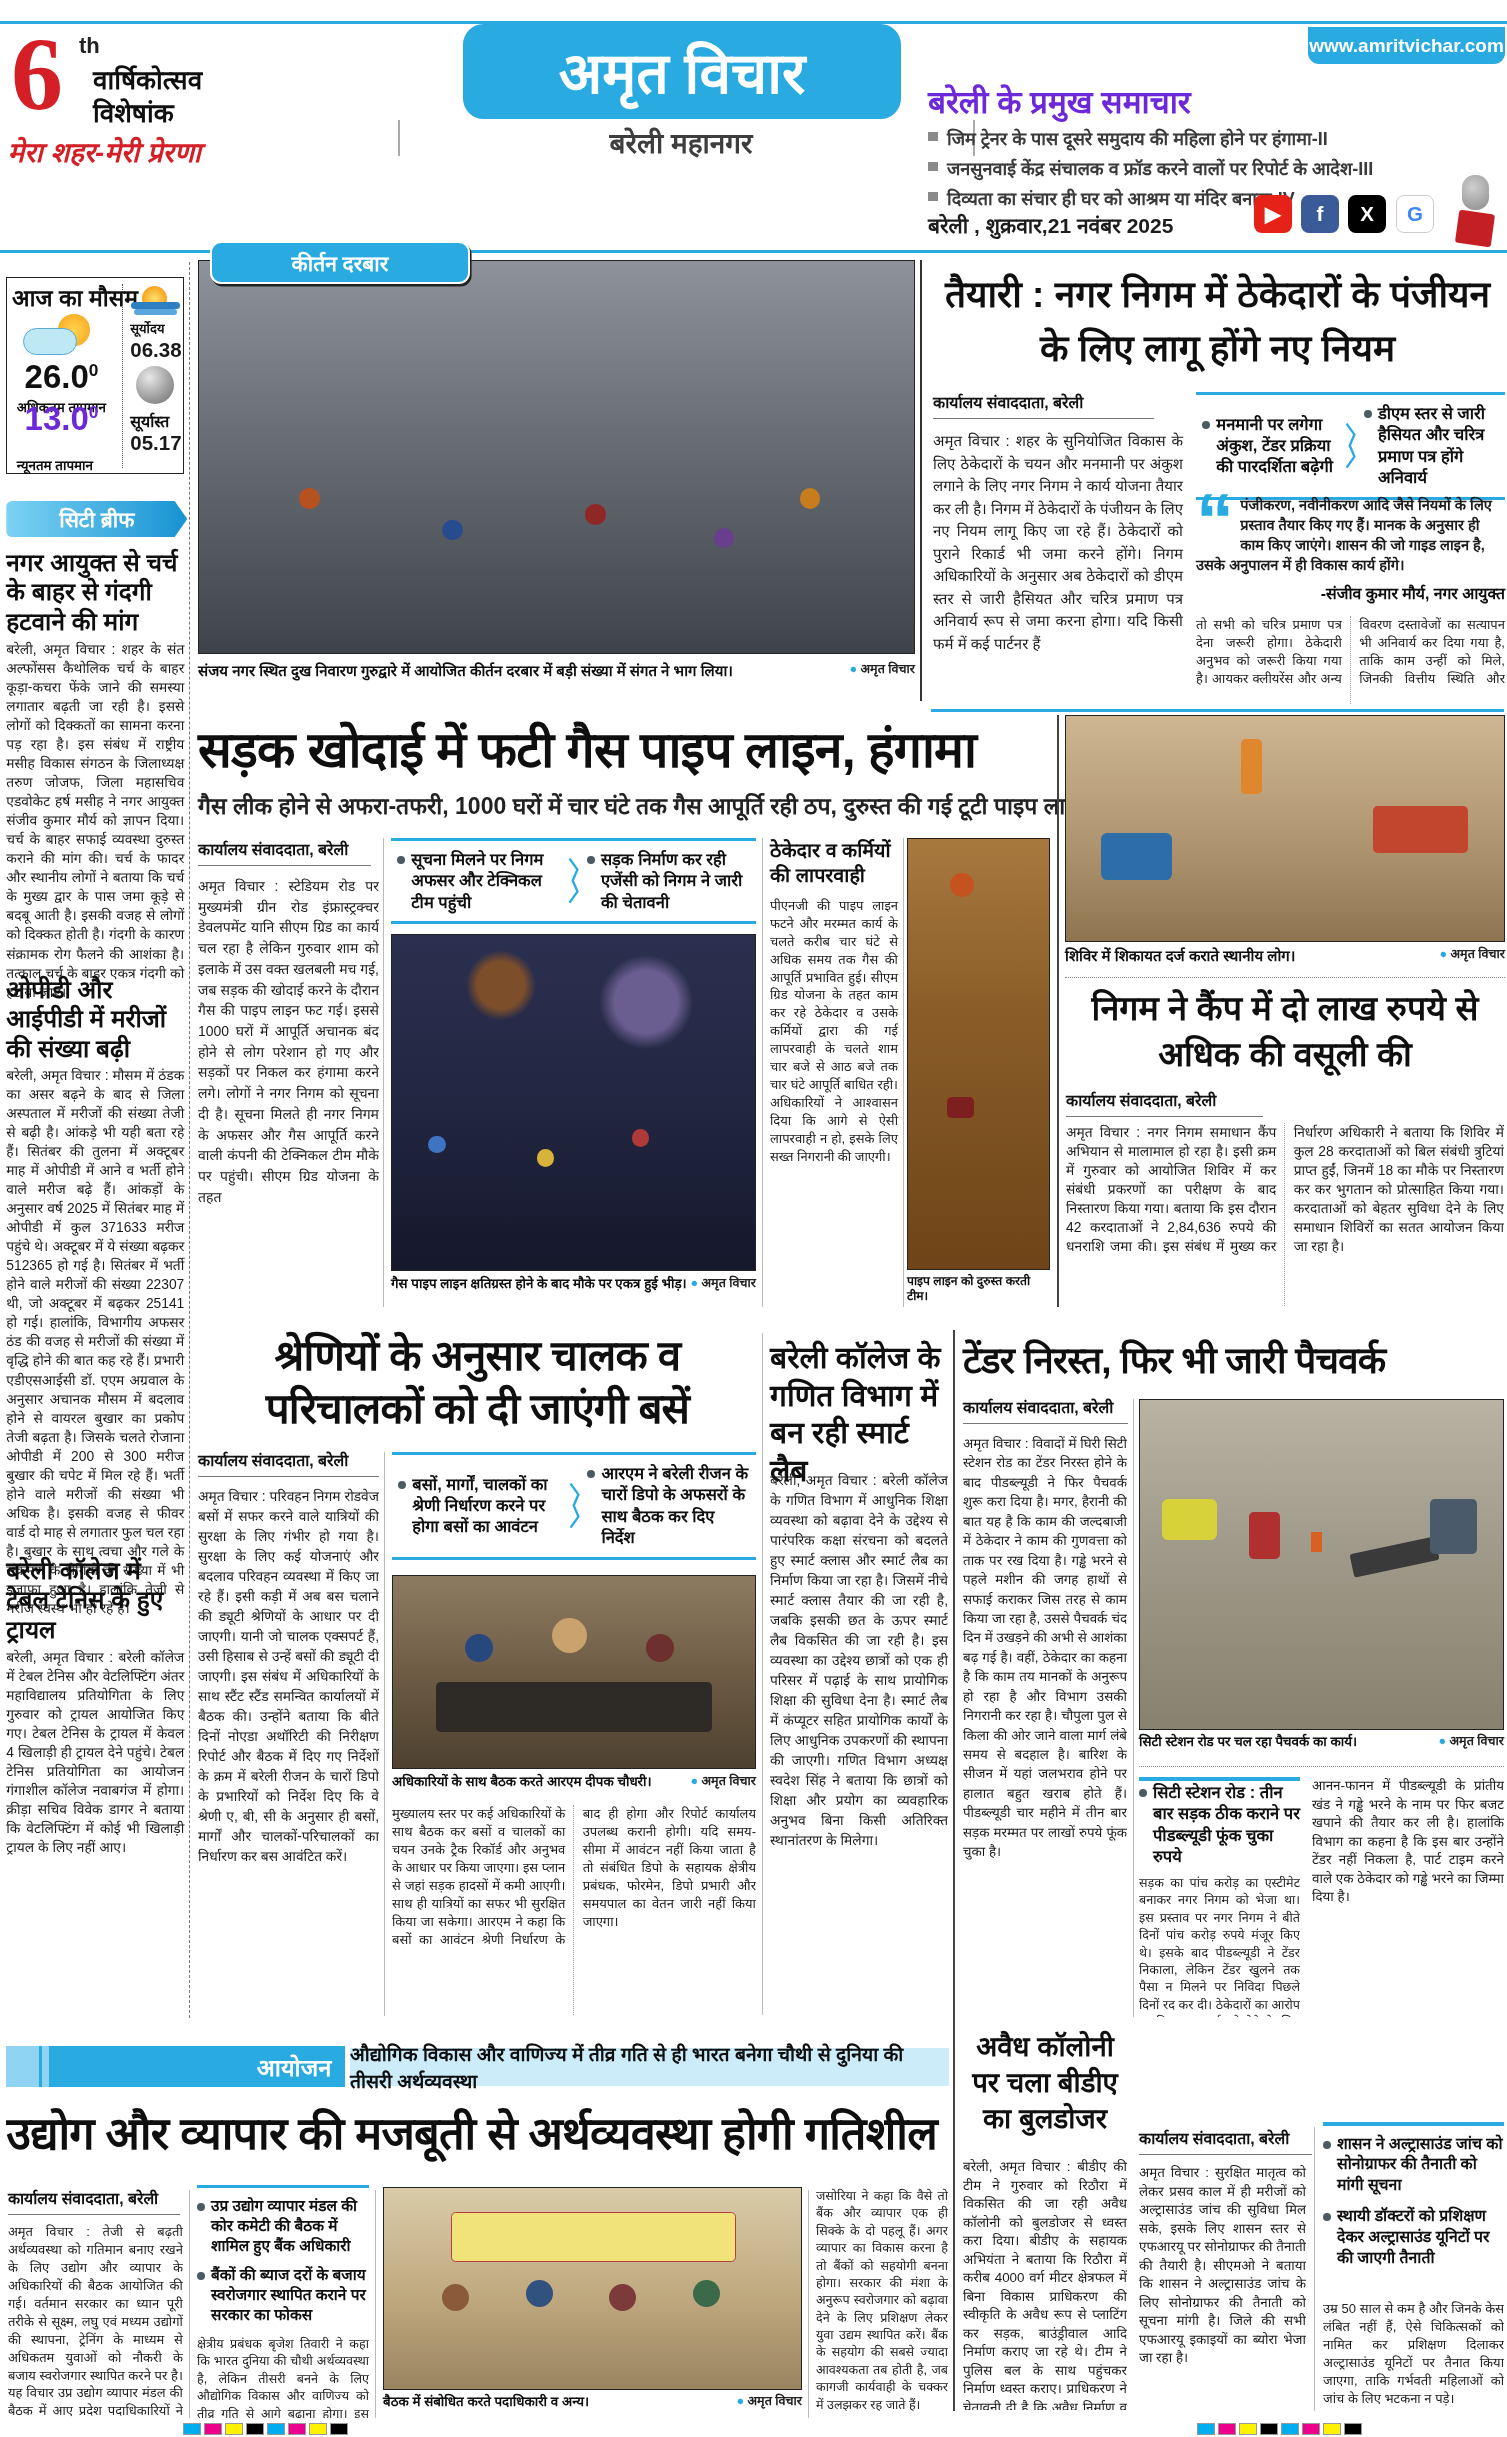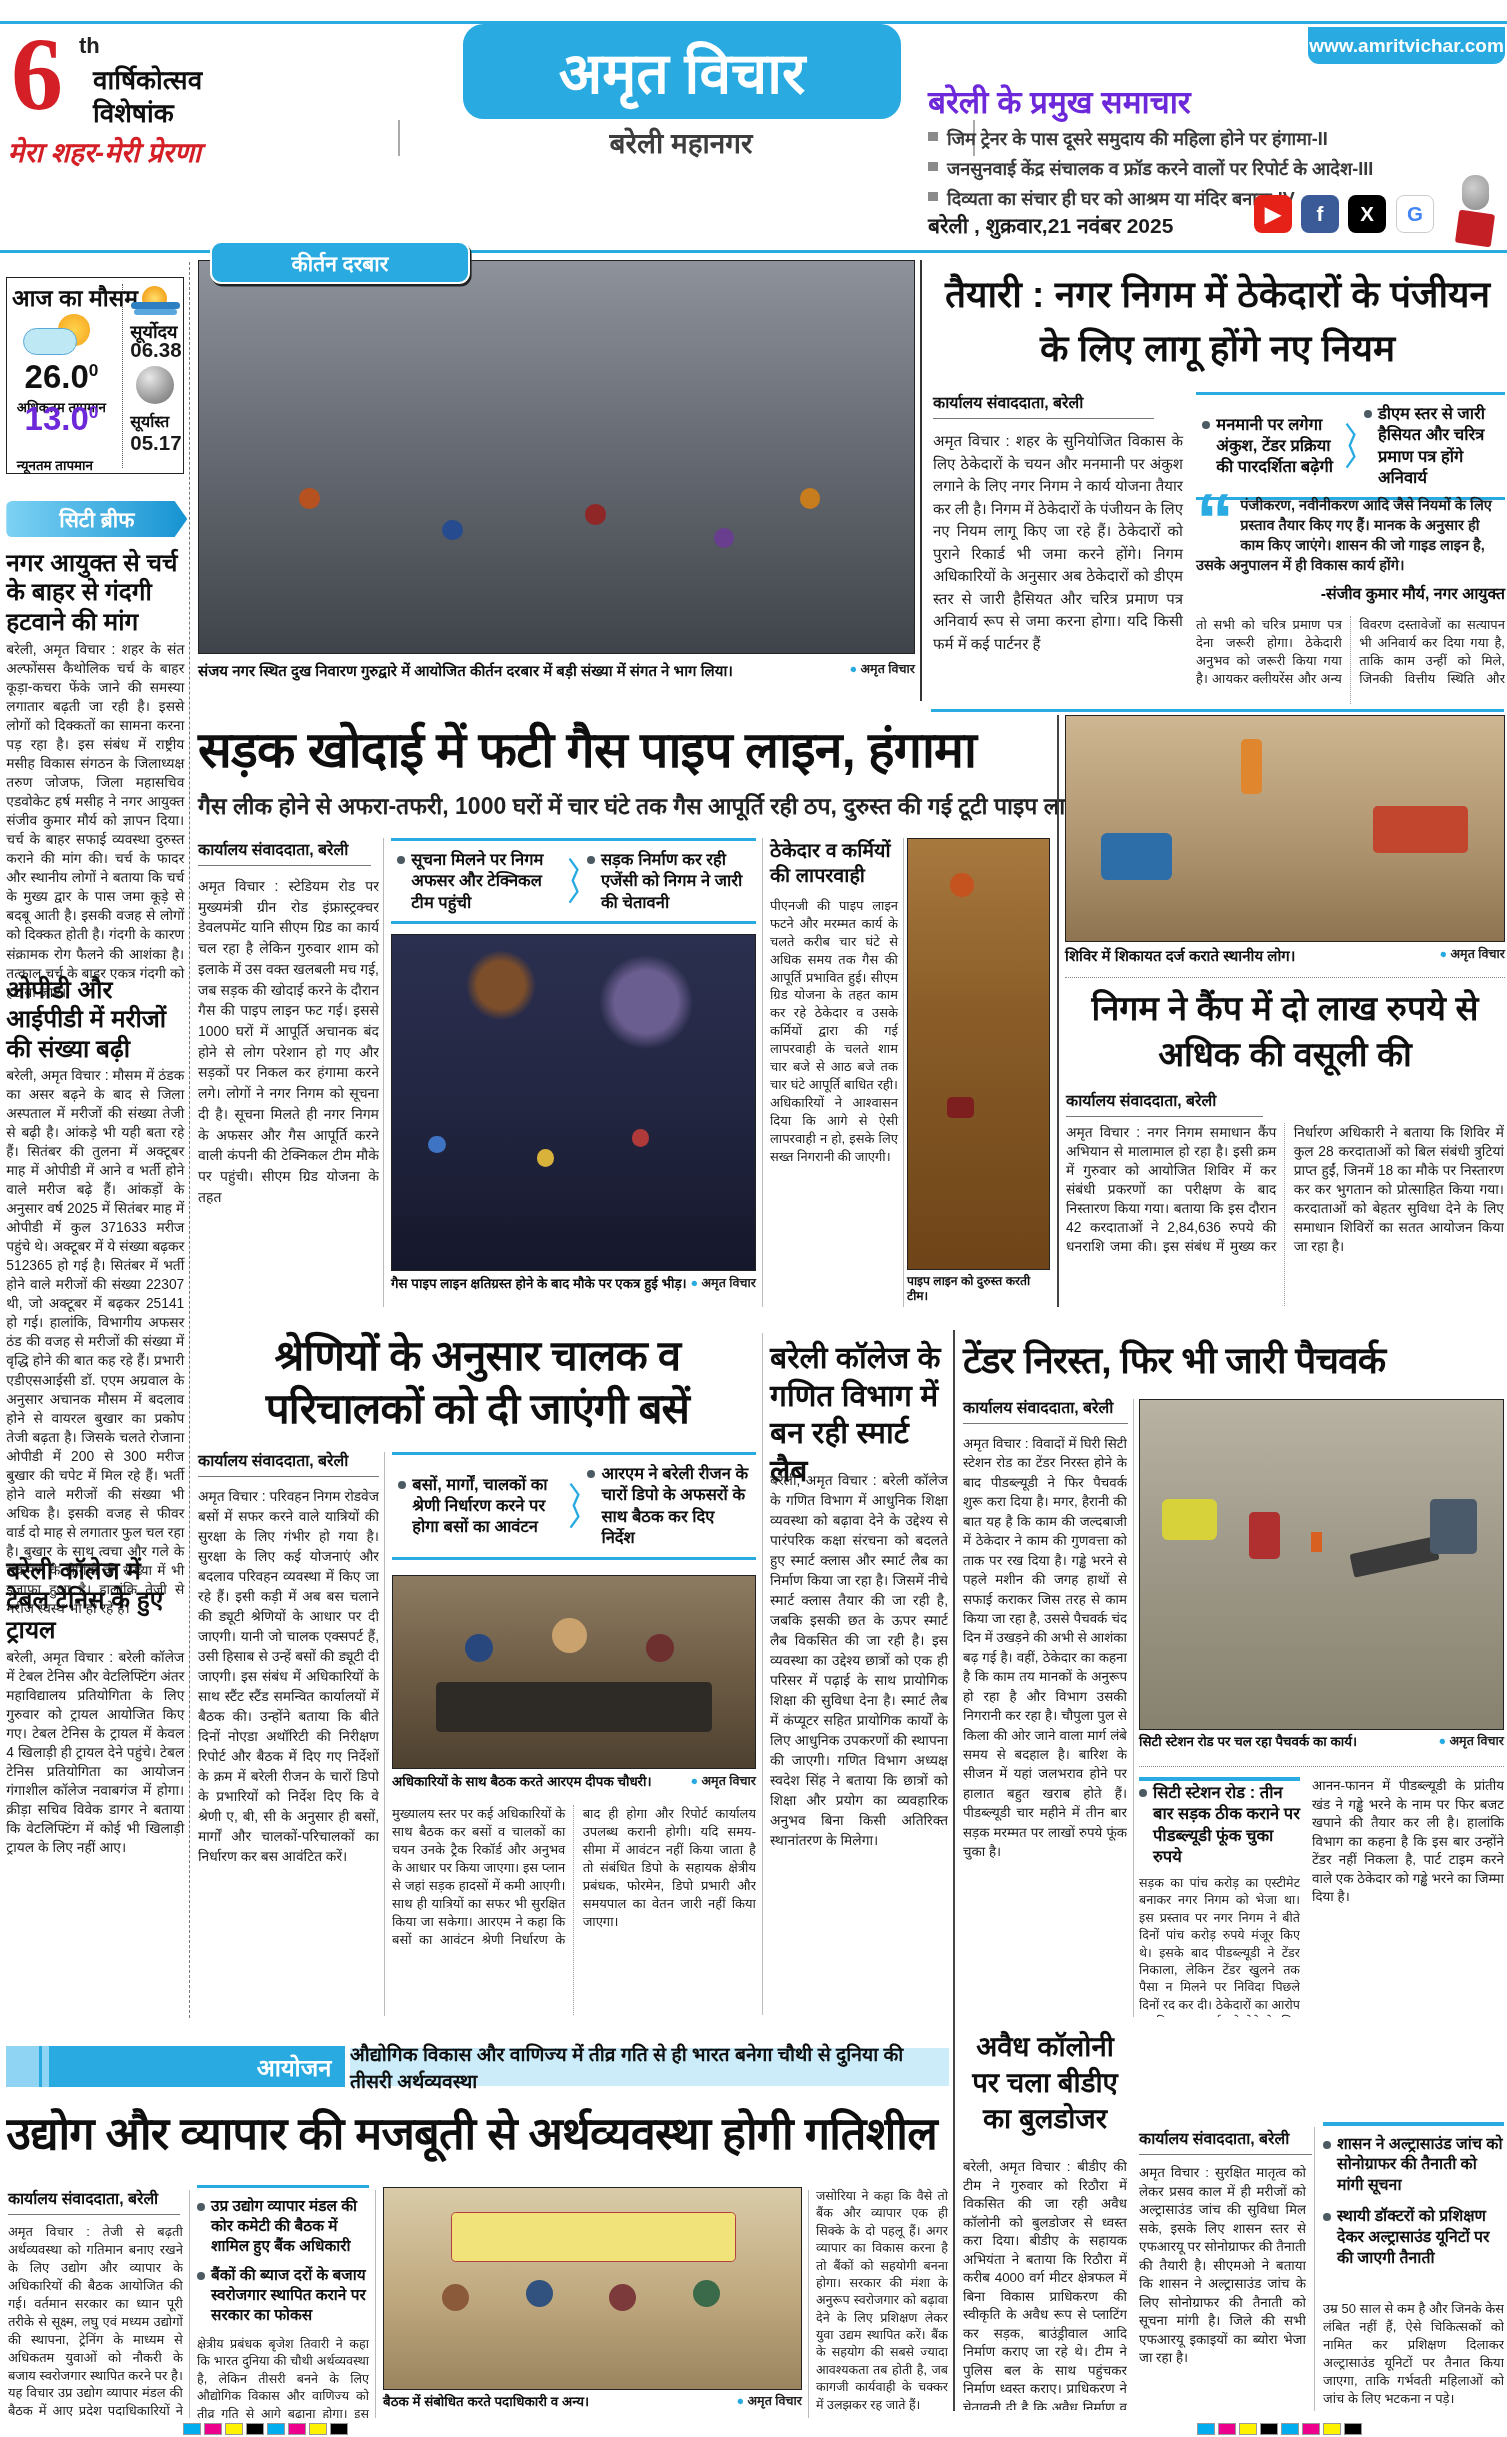--- a/index.html
+++ b/index.html
@@ -105,21 +105,21 @@
     <div class="abs" style="left:17.3px;top:122px;font-size:33px;font-weight:700;color:#6d28d9;">
       <span>13.0</span><sup style="font-size:17.3px;">0</sup>
     </div>
     <div class="abs hl" style="left:9.5px;top:178px;font-size:13.4px;">न्यूनतम तापमान</div>
 
     <div class="abs" style="left:124px;top:7.9px;width:49px;height:27px;">
       <div style="position:absolute;left:11px;top:0;width:25px;height:25px;border-radius:50%;background:radial-gradient(#ffdf6b,#f08c00);"></div>
       <div style="position:absolute;left:0;top:15.8px;width:49px;height:7px;background:#2e7fc2;border-radius:3.9px;"></div>
       <div style="position:absolute;left:3.2px;top:23.6px;width:43px;height:5.5px;background:#5aa7e0;border-radius:3.2px;"></div>
     </div>
-    <div class="abs hl" style="left:123px;top:41px;font-size:18px;">सूर्योदय</div>
+    <div class="abs hl" style="left:123px;top:41px;font-size:13px;">सूर्योदय</div>
     <div class="abs" style="left:123px;top:60px;font-size:20.5px;font-weight:700;">06.38</div>
     <div class="abs" style="left:129px;top:88px;width:38px;height:38px;border-radius:50%;background:radial-gradient(circle at 35% 30%,#e8e8e8,#9a9a9a 60%,#6f6f6f);"></div>
     <div class="abs hl" style="left:123px;top:132px;font-size:15.8px;">सूर्यास्त</div>
     <div class="abs" style="left:123px;top:153px;font-size:20.5px;font-weight:700;">05.17</div>
   </div>
 
   <div class="abs" style="left:6.3px;top:501px;width:181px;height:36px;background:linear-gradient(90deg,#7dd2f4,#1693d2);
               clip-path:polygon(0 0,93% 0,100% 50%,93% 100%,0 100%,0 0);display:flex;align-items:center;justify-content:center;border-radius:6.3px;">
     <span style="color:#fff;font-weight:800;font-size:21px;">सिटी ब्रीफ</span>
   </div>

